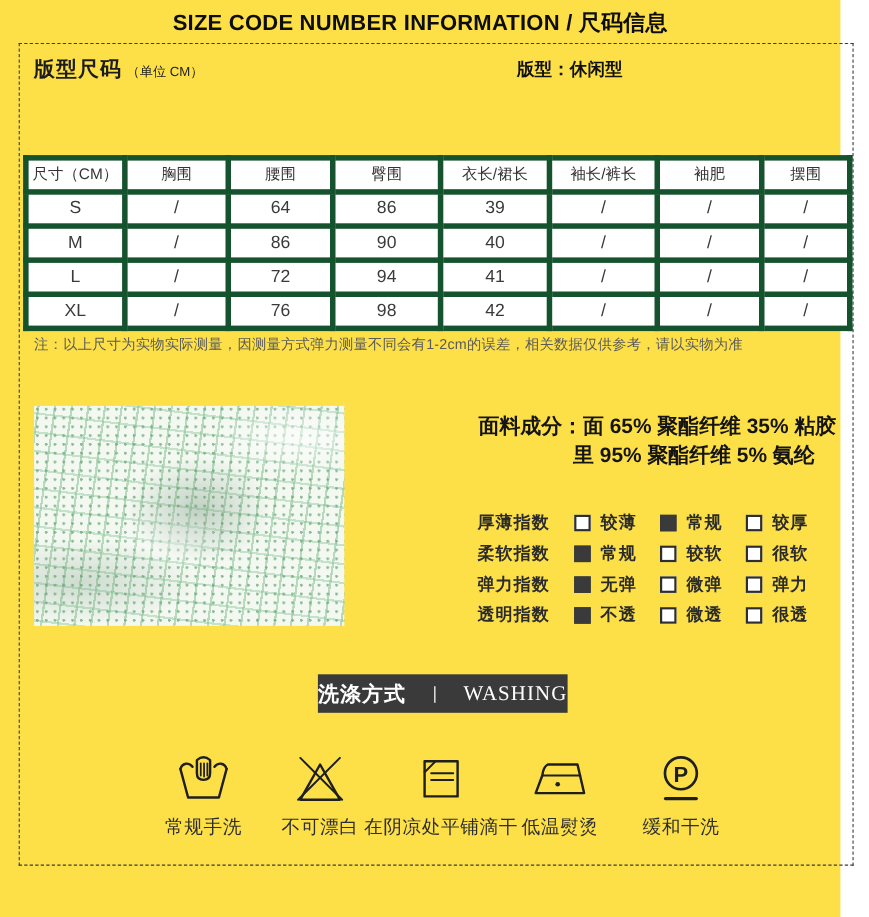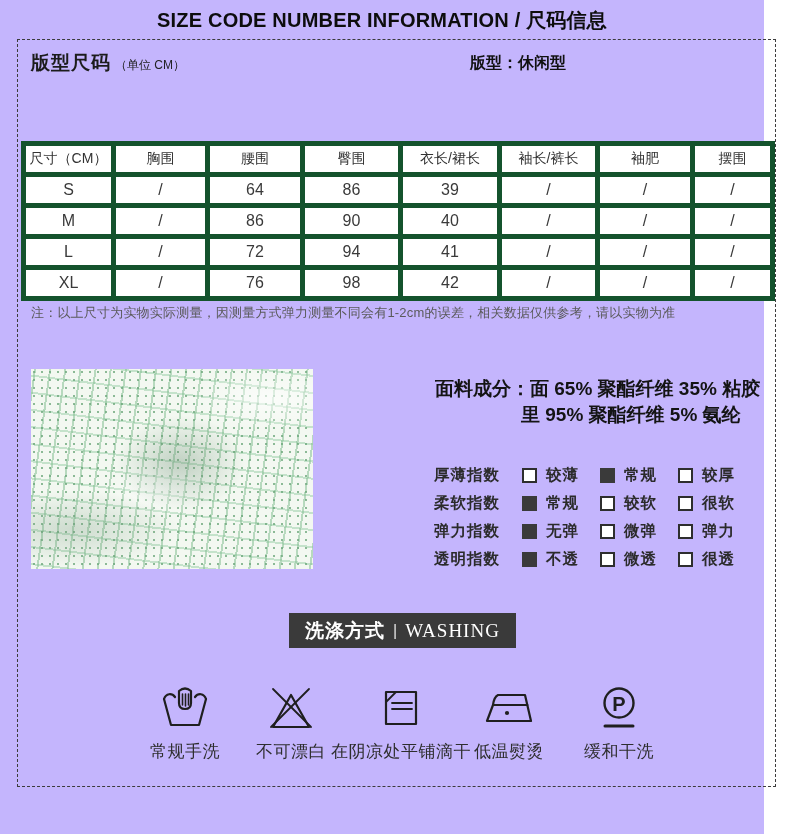--- a/index.html
+++ b/index.html
@@ -1,18 +1,18 @@
 <!DOCTYPE html>
 <html><head>
 <meta charset="utf-8">
 <style>
   * { margin:0; padding:0; box-sizing:border-box; }
   html,body { width:790px; height:834px; background:#fff; overflow:hidden; }
   body { font-family:"Liberation Sans","DejaVu Sans",sans-serif; color:#1a1a1a; }
-  .page { position:relative; width:764px; height:834px; background:#c4b5fd; }
+  .page { position:relative; width:764px; height:834px; background:#fde047; }
 
   .page-title { position:absolute; top:7px; left:0; width:100%; text-align:center;
     font-size:20px; font-weight:bold; letter-spacing:0.2px; color:#0d0d0d; }
 
   .panel { position:absolute; left:17px; top:39px; width:759px; height:748px;
     border:1px dashed #3c3c3c; }
 
   .panel-heading { position:absolute; left:13px; top:10px; display:flex; align-items:baseline; }
   .panel-heading .h-main { font-size:19px; font-weight:bold; color:#1c1c1c; letter-spacing:1px; }
   .panel-heading .h-unit { font-size:12px; color:#222; margin-left:4px; }
@@ -48,21 +48,21 @@
   .indices { position:absolute; left:416px; top:421px; }
   .index-row { display:flex; align-items:center; height:28px; font-size:15.5px; color:#2b2b2b;font-weight:bold; }
   .index-label { margin-right:22px; letter-spacing:1px; }
   .opt { display:flex; align-items:center; margin-right:21px; }
   .opt:last-child { margin-right:0; }
   .cb { width:15px; height:15px; border:2px solid #2e2e2e; margin-right:9px; background:#fff; }
   .cb.checked { background:#3a3a3a; border-color:#3a3a3a; }
   .opt-text { letter-spacing:1px; }
 
   .washing-bar { position:absolute; left:271px; top:573px; width:227px; height:35px;
-    background:#3a3a3a; color:#fff; display:flex; align-items:center; justify-content:center; }
+    background:#3a3a3a; color:#fff; display:flex; align-items:center; justify-content:center;gap:16px; }
   .washing-bar .wcn { font-size:19px; font-weight:bold; letter-spacing:1px; }
   .washing-bar .wdiv { font-size:16px; font-weight:normal; margin:0 8px; opacity:0.85; }
   .washing-bar .wen { font-family:"Liberation Serif","DejaVu Serif",serif; font-size:19px; letter-spacing:1px; }
 
   .wash-item { position:absolute; top:645px; width:140px; display:flex;
     flex-direction:column; align-items:center; }
   .wash-item svg { stroke:#1f1f1f; fill:none; stroke-width:2.2; stroke-linecap:round; stroke-linejoin:round; }
   .wash-label { margin-top:9px; font-size:17px; color:#2e2e2e; letter-spacing:0.5px; white-space:nowrap; }
   .wi-1{left:97px}.wi-2{left:203px}.wi-3{left:313px}.wi-4{left:421px}.wi-5{left:531px}
 </style>

